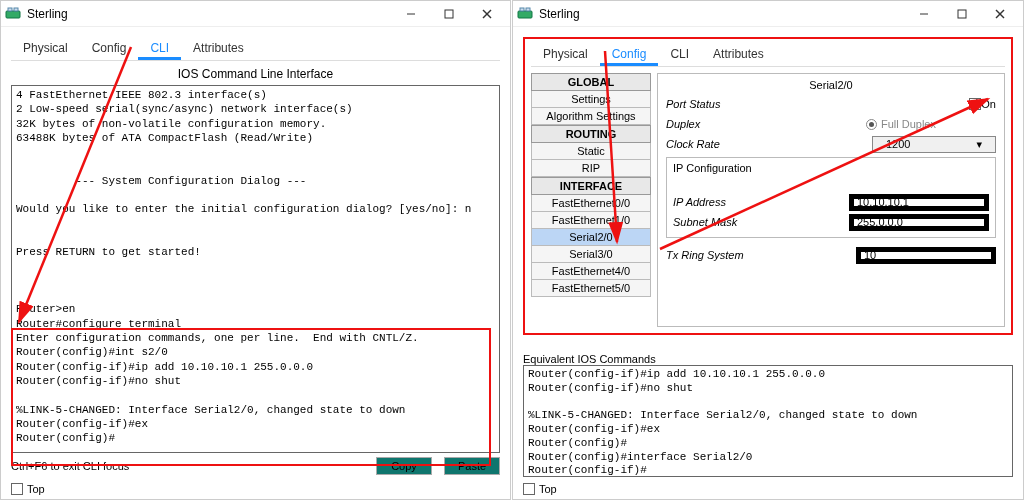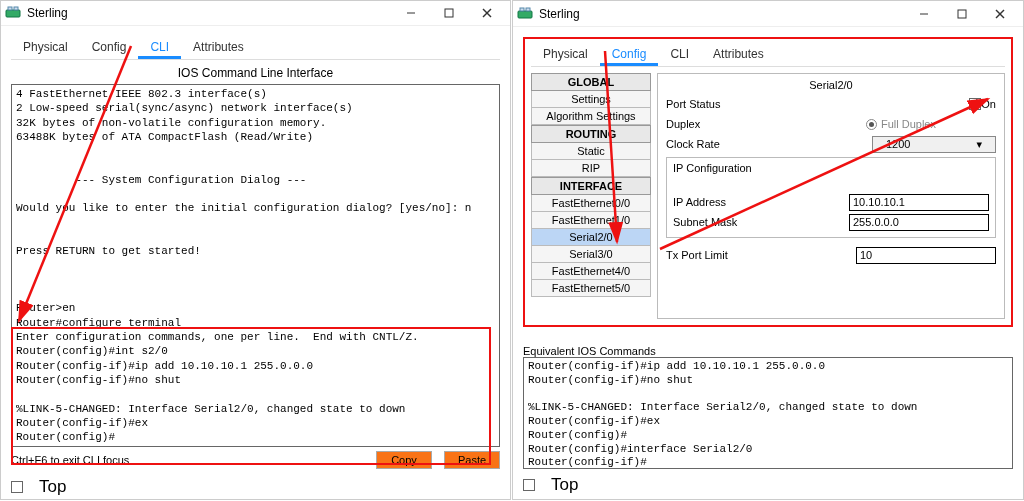--- a/index.html
+++ b/index.html
@@ -92,28 +92,28 @@
   .cli-footer {
     display: flex;
     align-items: center;
     padding: 4px 0 2px 0;
     font-size: 11px;
     gap: 12px;
   }
   .cli-footer .hint { flex: 1; }
   .btn {
     border: 1px solid #aaa;
-    background: #f97316;
+    background: #0f766e;
     padding: 2px 0;
     width: 56px;
     text-align: center;
     cursor: pointer;
     font-size: 11px;
   }
-  .top-row { display: flex; align-items: center; gap: 16px; padding-top: 6px; font-size: 17px; }
+  .top-row { display: flex; align-items: center; gap: 4px; padding-top: 6px; font-size: 11px; }
   .chk {
     width: 12px; height: 12px; border: 1px solid #666; display: inline-block;
     position: relative; cursor: pointer;
   }
   .chk.checked::after {
     content: "✓"; position: absolute; top: -3px; left: 0; font-size: 11px; color: #000;
   }
   
   .cfg-body {
     display: flex;
@@ -160,24 +160,24 @@
   .panel-title {
     text-align: center;
     font-size: 11px;
     padding: 1px 0 2px 0;
   }
   .frow {
     display: flex;
     align-items: center;
     min-height: 18px;
   }
-  .flabel { width: 100px; }
+  .flabel { width: 100px; font-style: italic; }
   .fctrl { flex: 1; display:flex; align-items:center; gap:0;}
   .txt-in {
-    border: 1px solid #000000;
+    border: 5px solid #000000;
     background: #fff;
     font-size: 11px;
     padding: 1px 3px;
     width: 140px;
     height: 17px;
   }
   .select {
     border: 1px solid #888;
     background: #f0f0f0;
     font-size: 11px;
@@ -393,21 +393,21 @@
               </div>
             </div>
             <div class="frow" style="margin-top:2px;">
               <div class="flabel">Subnet Mask</div>
               <div class="fctrl" style="justify-content:flex-end;">
                 <input class="txt-in" value="255.0.0.0" style="">
               </div>
             </div>
           </div>
           <div class="frow" style="margin-top:6px;">
-            <div class="flabel">Tx Port Limit</div>
+            <div class="flabel">Tx Ring System</div>
             <div class="fctrl" style="justify-content:flex-end;">
               <input class="txt-in" value="10" style="">
             </div>
           </div>
           <svg class="arrow-overlay">
             <defs>
                 <marker id="ahR1" markerWidth="10" markerHeight="10" refX="8" refY="3" orient="auto">
                   <path d="M0,0 L9,3 L0,6 Z" fill="#e11"></path>
                 </marker>
               </defs>

